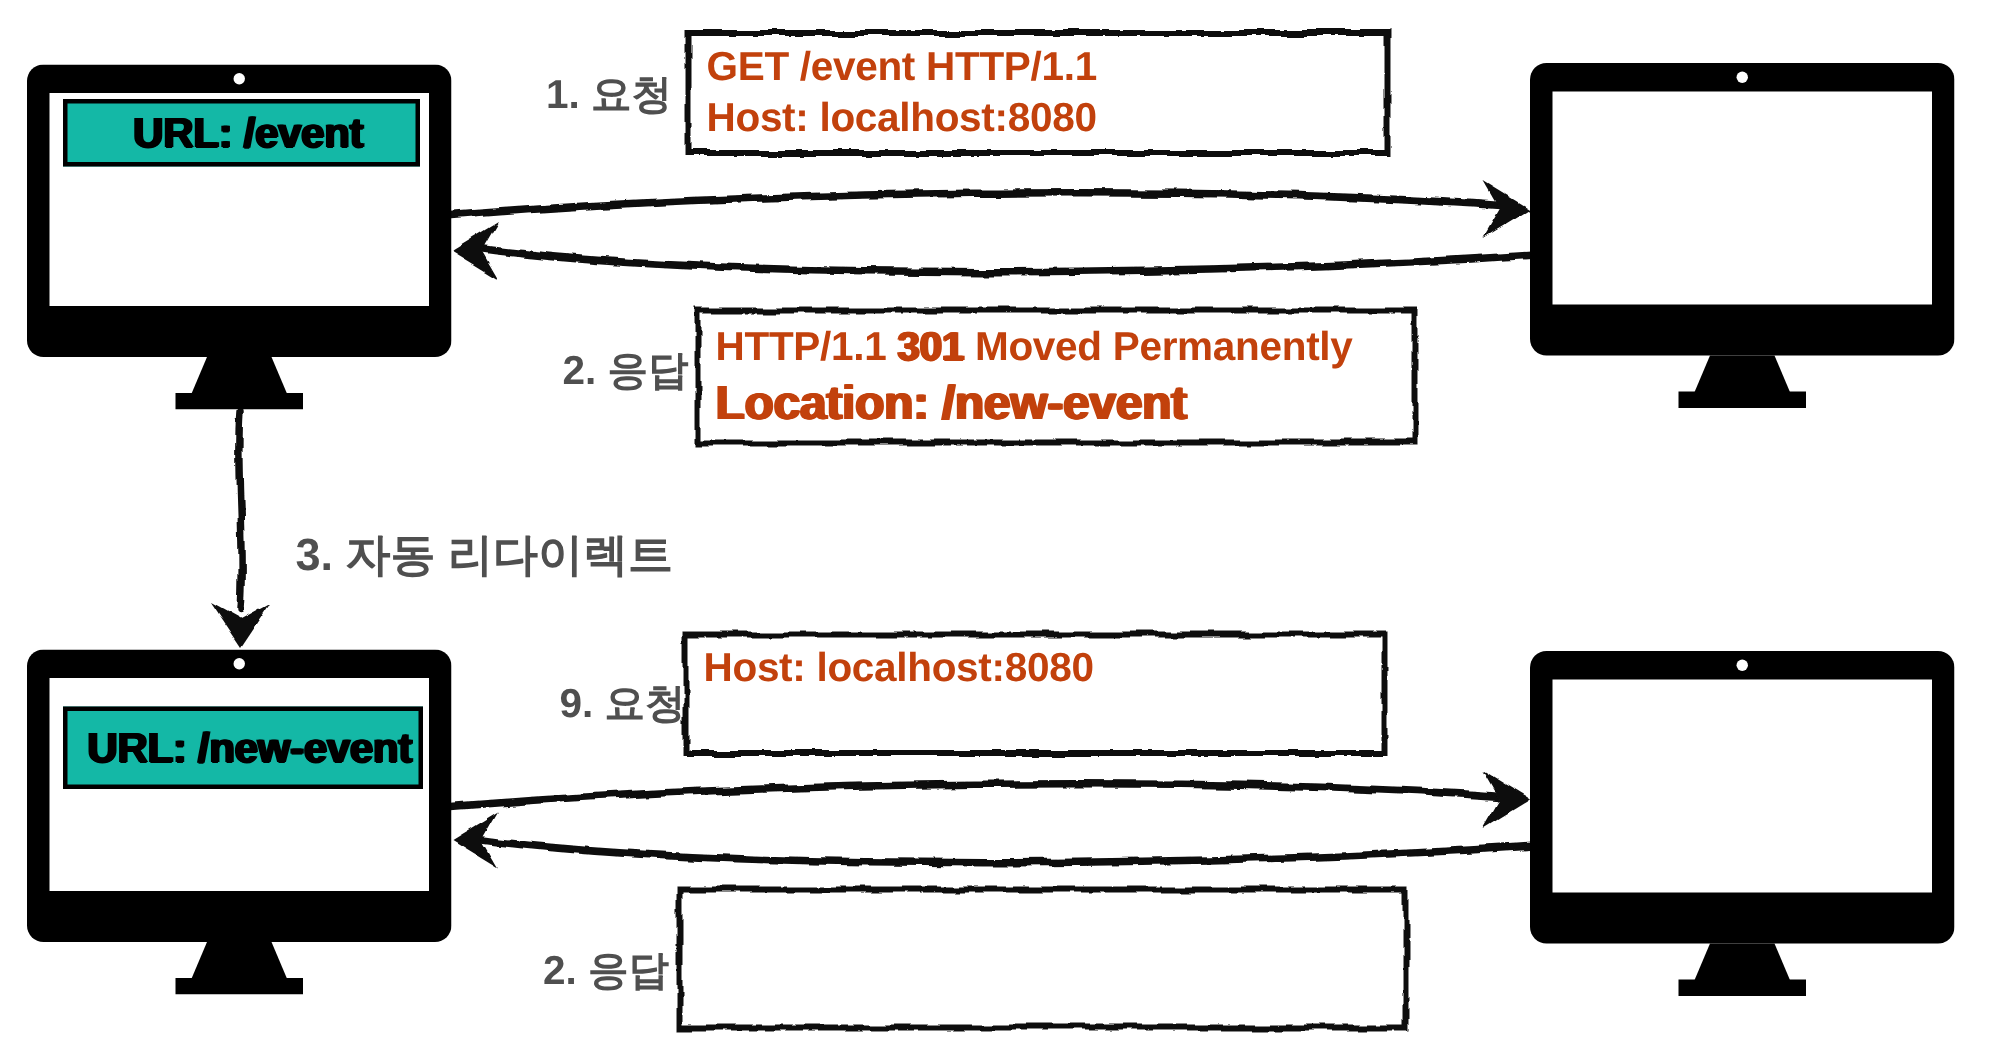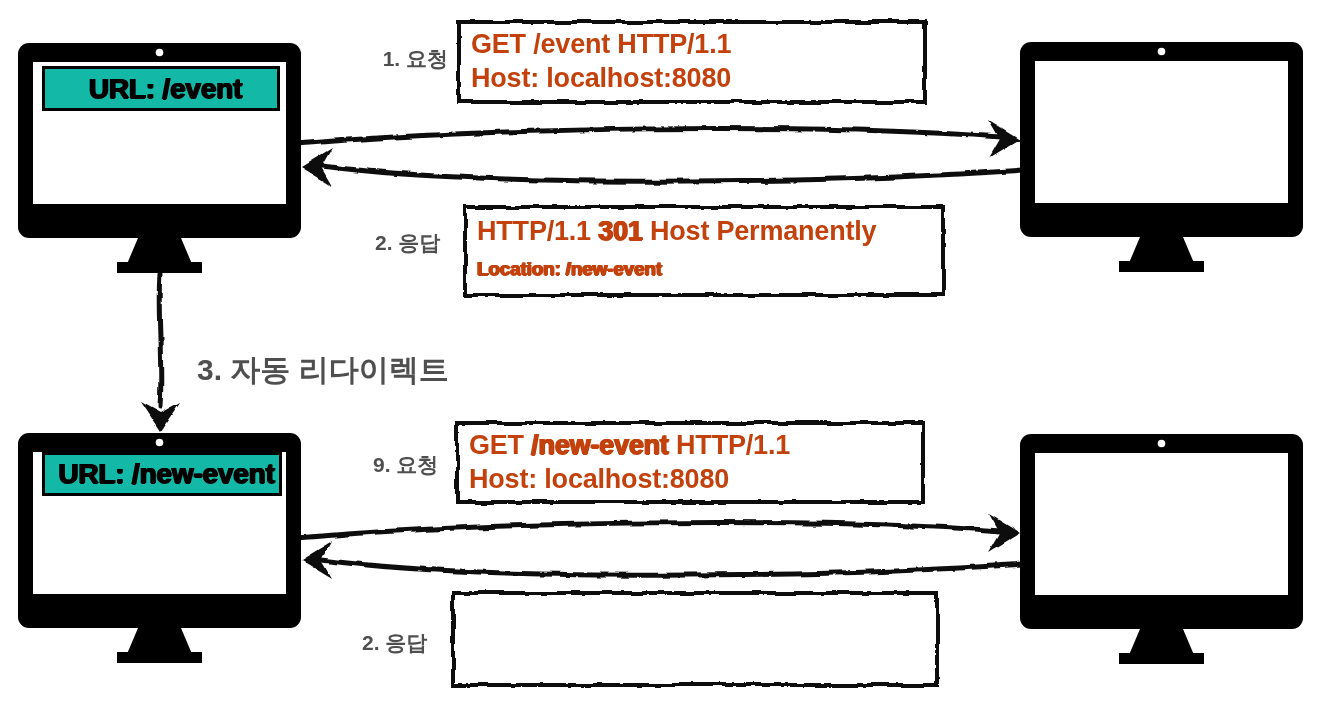--- a/index.html
+++ b/index.html
@@ -33,21 +33,21 @@
   .msg {
     position: absolute; z-index: 3;
     font-size: 27px; font-weight: 700; color: #c2410c;
     letter-spacing: -0.2px; white-space: nowrap;
   }
   .msg .line { display: block; }
 
   
   .step {
     position: absolute; z-index: 3;
-    font-size: 21px; font-weight: 700; color: #4f4f4f;
+    font-size: 27px; font-weight: 700; color: #4f4f4f;
     white-space: nowrap;
   }
 </style>
 </head>
 <body>
 
 <div class="stage">
 
   <svg class="layer" width="1330" height="704" viewBox="0 0 1330 704">
     <defs>
@@ -113,43 +113,40 @@
     <rect x="0" y="0" width="283" height="195" rx="11" fill="#000"></rect>
     <circle cx="141.5" cy="9.5" r="3.8" fill="#fff"></circle>
     <rect x="15" y="19" width="253" height="142" fill="#fff"></rect>
     <path d="M120,195 L163,195 L174,221 L109,221 Z" fill="#000"></path>
     <rect x="99" y="219" width="85" height="11" fill="#000"></rect>
   </svg>
 
   <div class="url-box" style="left:42px; top:66px; width:238px; height:45px">
     <span class="hv">URL: /event</span>
   </div>
-  <div class="url-box" style="left:42px; top:452px; width:240px; height:44px">
+  <div class="url-box" style="left:42px; top:471px; width:240px; height:55px">
     <span class="hv">URL: /new-event</span>
   </div>
 
   <div class="step" style="left:330px; top:45px; width:118px; text-align:right">1. 요청</div>
   <div class="step" style="left:375px; top:229px">2. 응답</div>
   <div class="step" style="left:197px; top:350px; font-size:30px">3. 자동 리다이렉트</div>
   <div class="step" style="left:373px; top:451px">9. 요청</div>
   <div class="step" style="left:362px; top:629px">2. 응답</div>
 
   <div class="msg" style="left:459px; top:22px; width:466px; height:80px; padding:5px 12px">
     <span class="line" style="line-height:34px">GET /event HTTP/1.1</span>
     <span class="line" style="line-height:34px">Host: localhost:8080</span>
   </div>
 
   <div class="msg" style="left:465px; top:207px; width:478px; height:88px; padding:6px 12px">
     <span class="line" style="line-height:37px">
-      <span>HTTP/1.1 </span><span class="hv">301</span><span> Host Permanently</span>
+      <span>HTTP/1.1 </span><span class="hv">301</span><span> Moved Permanently</span>
     </span>
-    <span class="line hv" style="line-height:37px; font-size:19px">Location: /new-event</span>
+    <span class="line hv" style="line-height:37px; font-size:32px">Location: /new-event</span>
   </div>
 
   <div class="msg" style="left:457px; top:423px; width:466px; height:79px; padding:5px 12px">
-    <span class="line" style="line-height:34px">
-      <span>GET </span><span class="hv">/new-event</span><span> HTTP/1.1</span>
-    </span>
     <span class="line" style="line-height:34px">Host: localhost:8080</span>
   </div>
 
 
 </div>
 
 </body></html>

